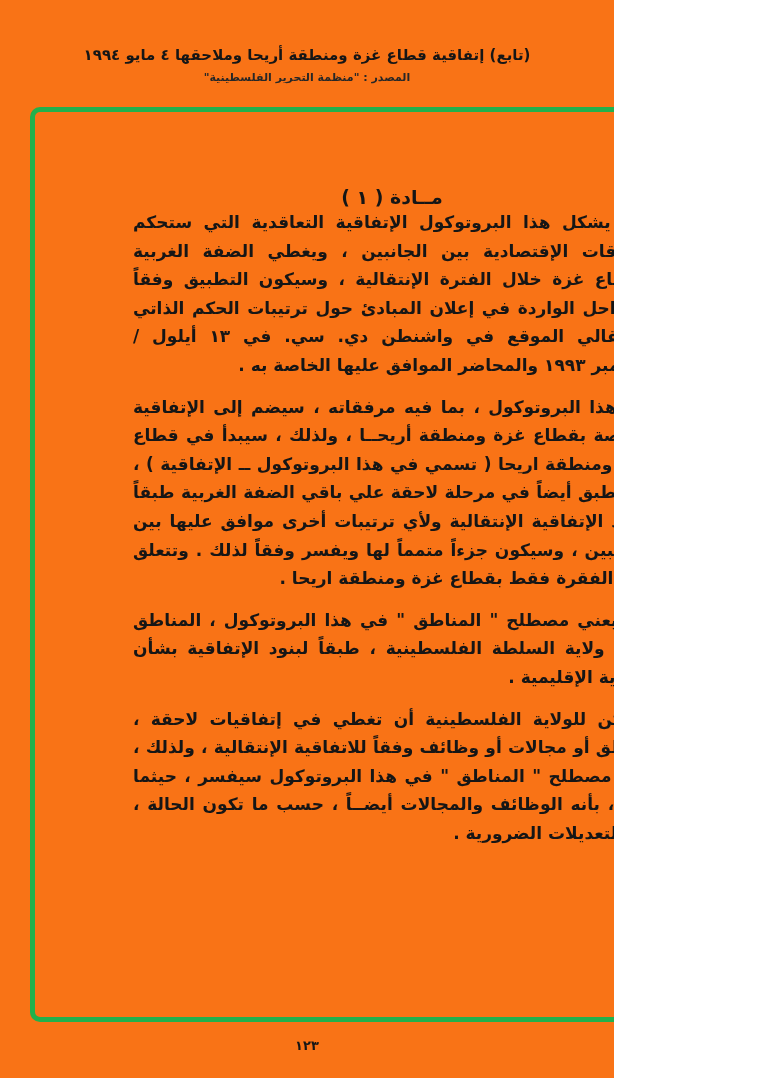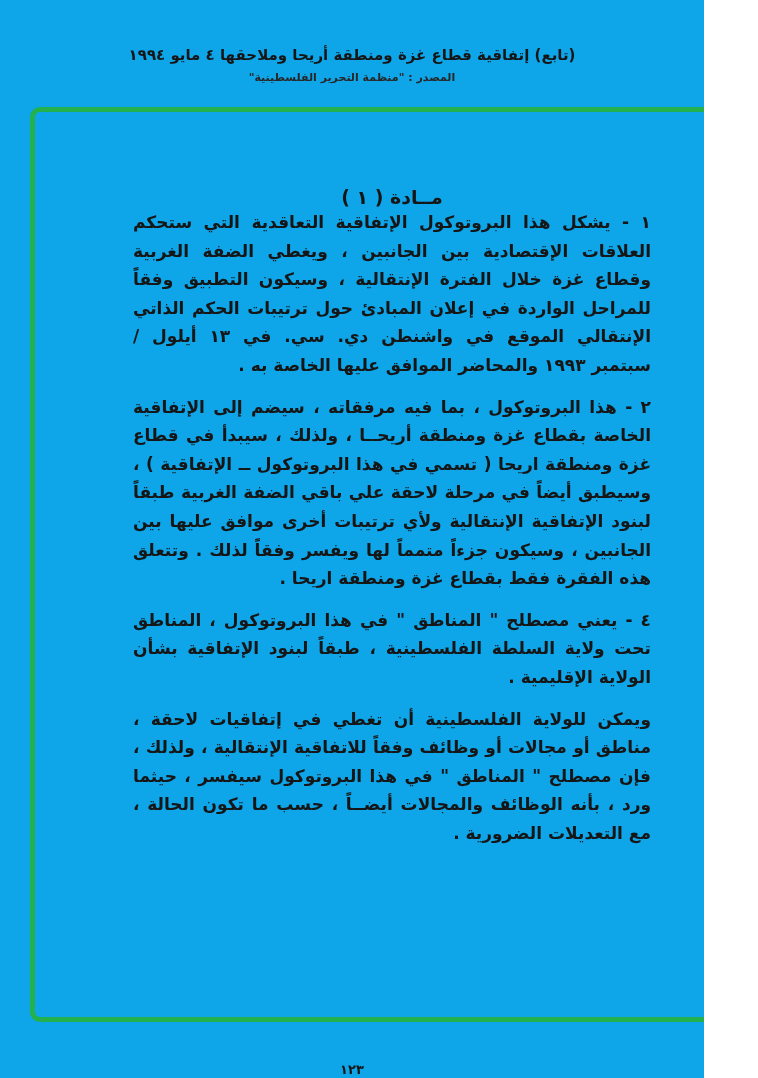--- a/index.html
+++ b/index.html
@@ -2,23 +2,23 @@
 <html lang="ar"><head>
 <meta charset="utf-8">
 <style>
   html, body {
     margin: 0;
     padding: 0;
     background: #ffffff;
   }
   .page {
     position: relative;
-    width: 704px;
+    width: 614px;
     height: 1078px;
-    background: #0ea5e9;
+    background: #f97316;
     font-family: "DejaVu Sans", sans-serif;
     color: #161616;
     overflow: hidden;
   }
   .header {
     position: absolute;
     top: 46px;
     left: 0;
     right: 0;
     text-align: center;
@@ -67,21 +67,21 @@
     font-weight: bold;
     line-height: 28.6px;
     text-align: justify;
     direction: rtl;
   }
   .para .pnum {
     white-space: nowrap;
   }
   .footer {
     position: absolute;
-    top: 1062px;
+    top: 1038px;
     left: 0;
     right: 0;
     text-align: center;
     font-size: 13px;
     font-weight: bold;
     letter-spacing: 3px;
     direction: rtl;
   }
 </style>
 </head>

